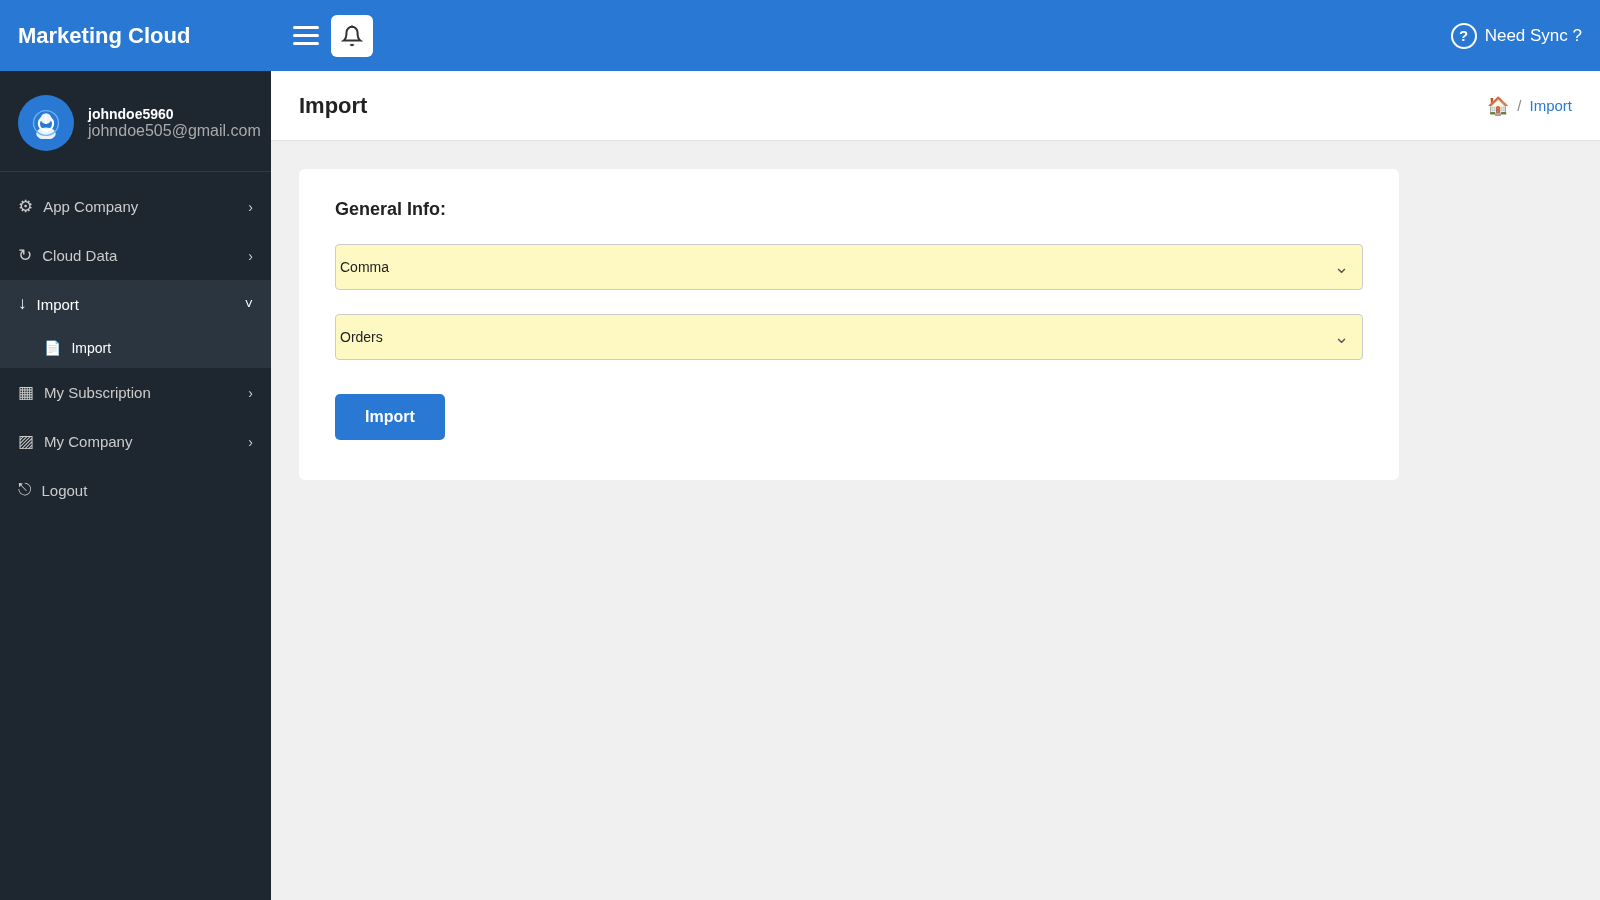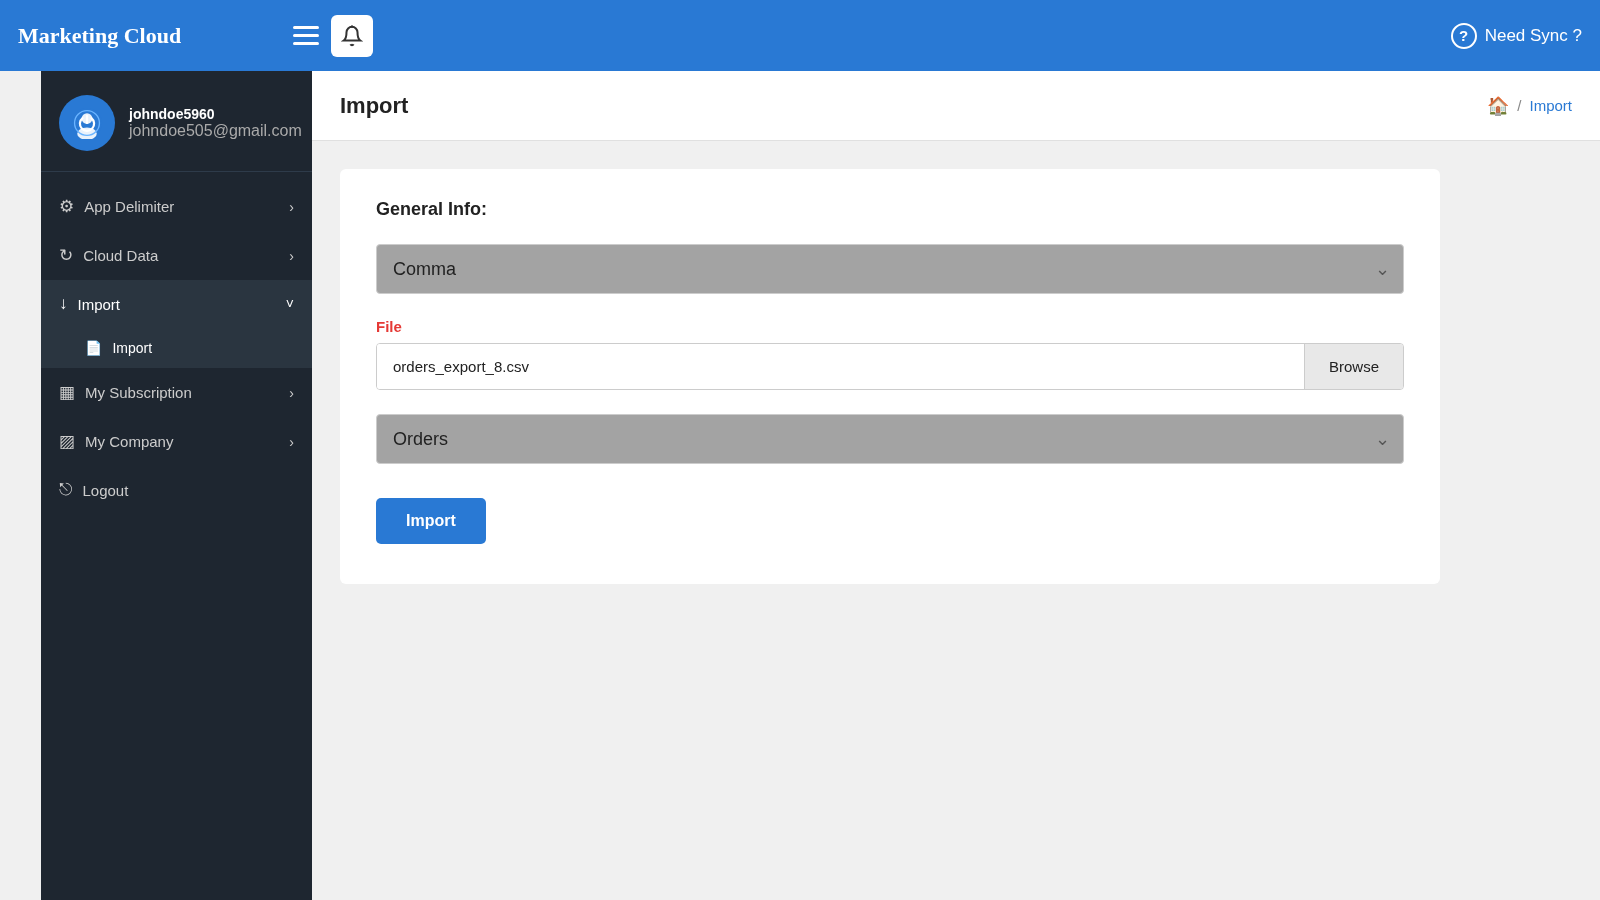--- a/index.html
+++ b/index.html
@@ -13,21 +13,20 @@
       align-items: center;
       padding: 0 18px;
       flex-shrink: 0;
     }
     .top-nav-brand {
       color: #fff;
       font-size: 22px;
       font-weight: bold;
       width: 271px;
       flex-shrink: 0;
-      font-family: Liberation Serif, serif;
     }
     .top-nav-icons {
       display: flex;
       align-items: center;
       gap: 12px;
       margin-left: 4px;
     }
     .hamburger-icon {
       display: flex;
       flex-direction: column;
@@ -72,21 +71,20 @@
       font-weight: bold;
       font-size: 15px;
       color: #fff;
     }
 
     
     .main-layout {
       display: flex;
       flex: 1;
       overflow: hidden;
-      margin-left: 41px;
     }
 
     
     .sidebar {
       width: 271px;
       background: #1e2630;
       flex-shrink: 0;
       display: flex;
       flex-direction: column;
       color: #fff;
@@ -197,26 +195,26 @@
       font-size: 15px;
       font-weight: bold;
       color: #e53935;
       margin-bottom: 8px;
     }
     .select-wrapper {
       position: relative;
     }
     .select-wrapper select {
       width: 100%;
-      padding: 14px 16px;
-      font-size: 18px;
+      padding: 14px 4px;
+      font-size: 14px;
       border: 1px solid #ccc;
       border-radius: 4px;
       appearance: none;
-      background: #a3a3a3;
+      background: #fef9c3;
       cursor: pointer;
       color: #222;
     }
     .select-wrapper .chevron-down {
       position: absolute;
       right: 14px;
       top: 50%;
       transform: translateY(-50%);
       pointer-events: none;
       font-size: 18px;
@@ -303,21 +301,21 @@
       <div class="user-info">
         <span class="user-name">johndoe5960</span>
         <span class="user-email">johndoe505@gmail.com</span>
       </div>
     </div>
 
     <div class="nav-items">
 
       <div class="nav-item">
         <span class="icon">⚙</span>
-        <span>App Delimiter</span>
+        <span>App Company</span>
         <span class="chevron">›</span>
       </div>
 
       <div class="nav-item">
         <span class="icon">↻</span>
         <span>Cloud Data</span>
         <span class="chevron">›</span>
       </div>
 
       <div class="nav-item active">
@@ -373,27 +371,20 @@
               <option>Comma</option>
               <option>Semicolon</option>
               <option>Tab</option>
               <option>Pipe</option>
             </select>
             <span class="chevron-down">⌄</span>
           </div>
         </div>
 
         
-        <div class="field-group">
-          <div class="field-label">File</div>
-          <div class="file-input-row">
-            <input type="text" class="file-text-input" value="orders_export_8.csv" style="">
-            <button class="browse-btn">Browse</button>
-          </div>
-        </div>
 
         
         <div class="field-group">
           <div class="select-wrapper">
             <select>
               <option>Orders</option>
               <option>Customers</option>
               <option>Products</option>
               <option>Contacts</option>
             </select>

